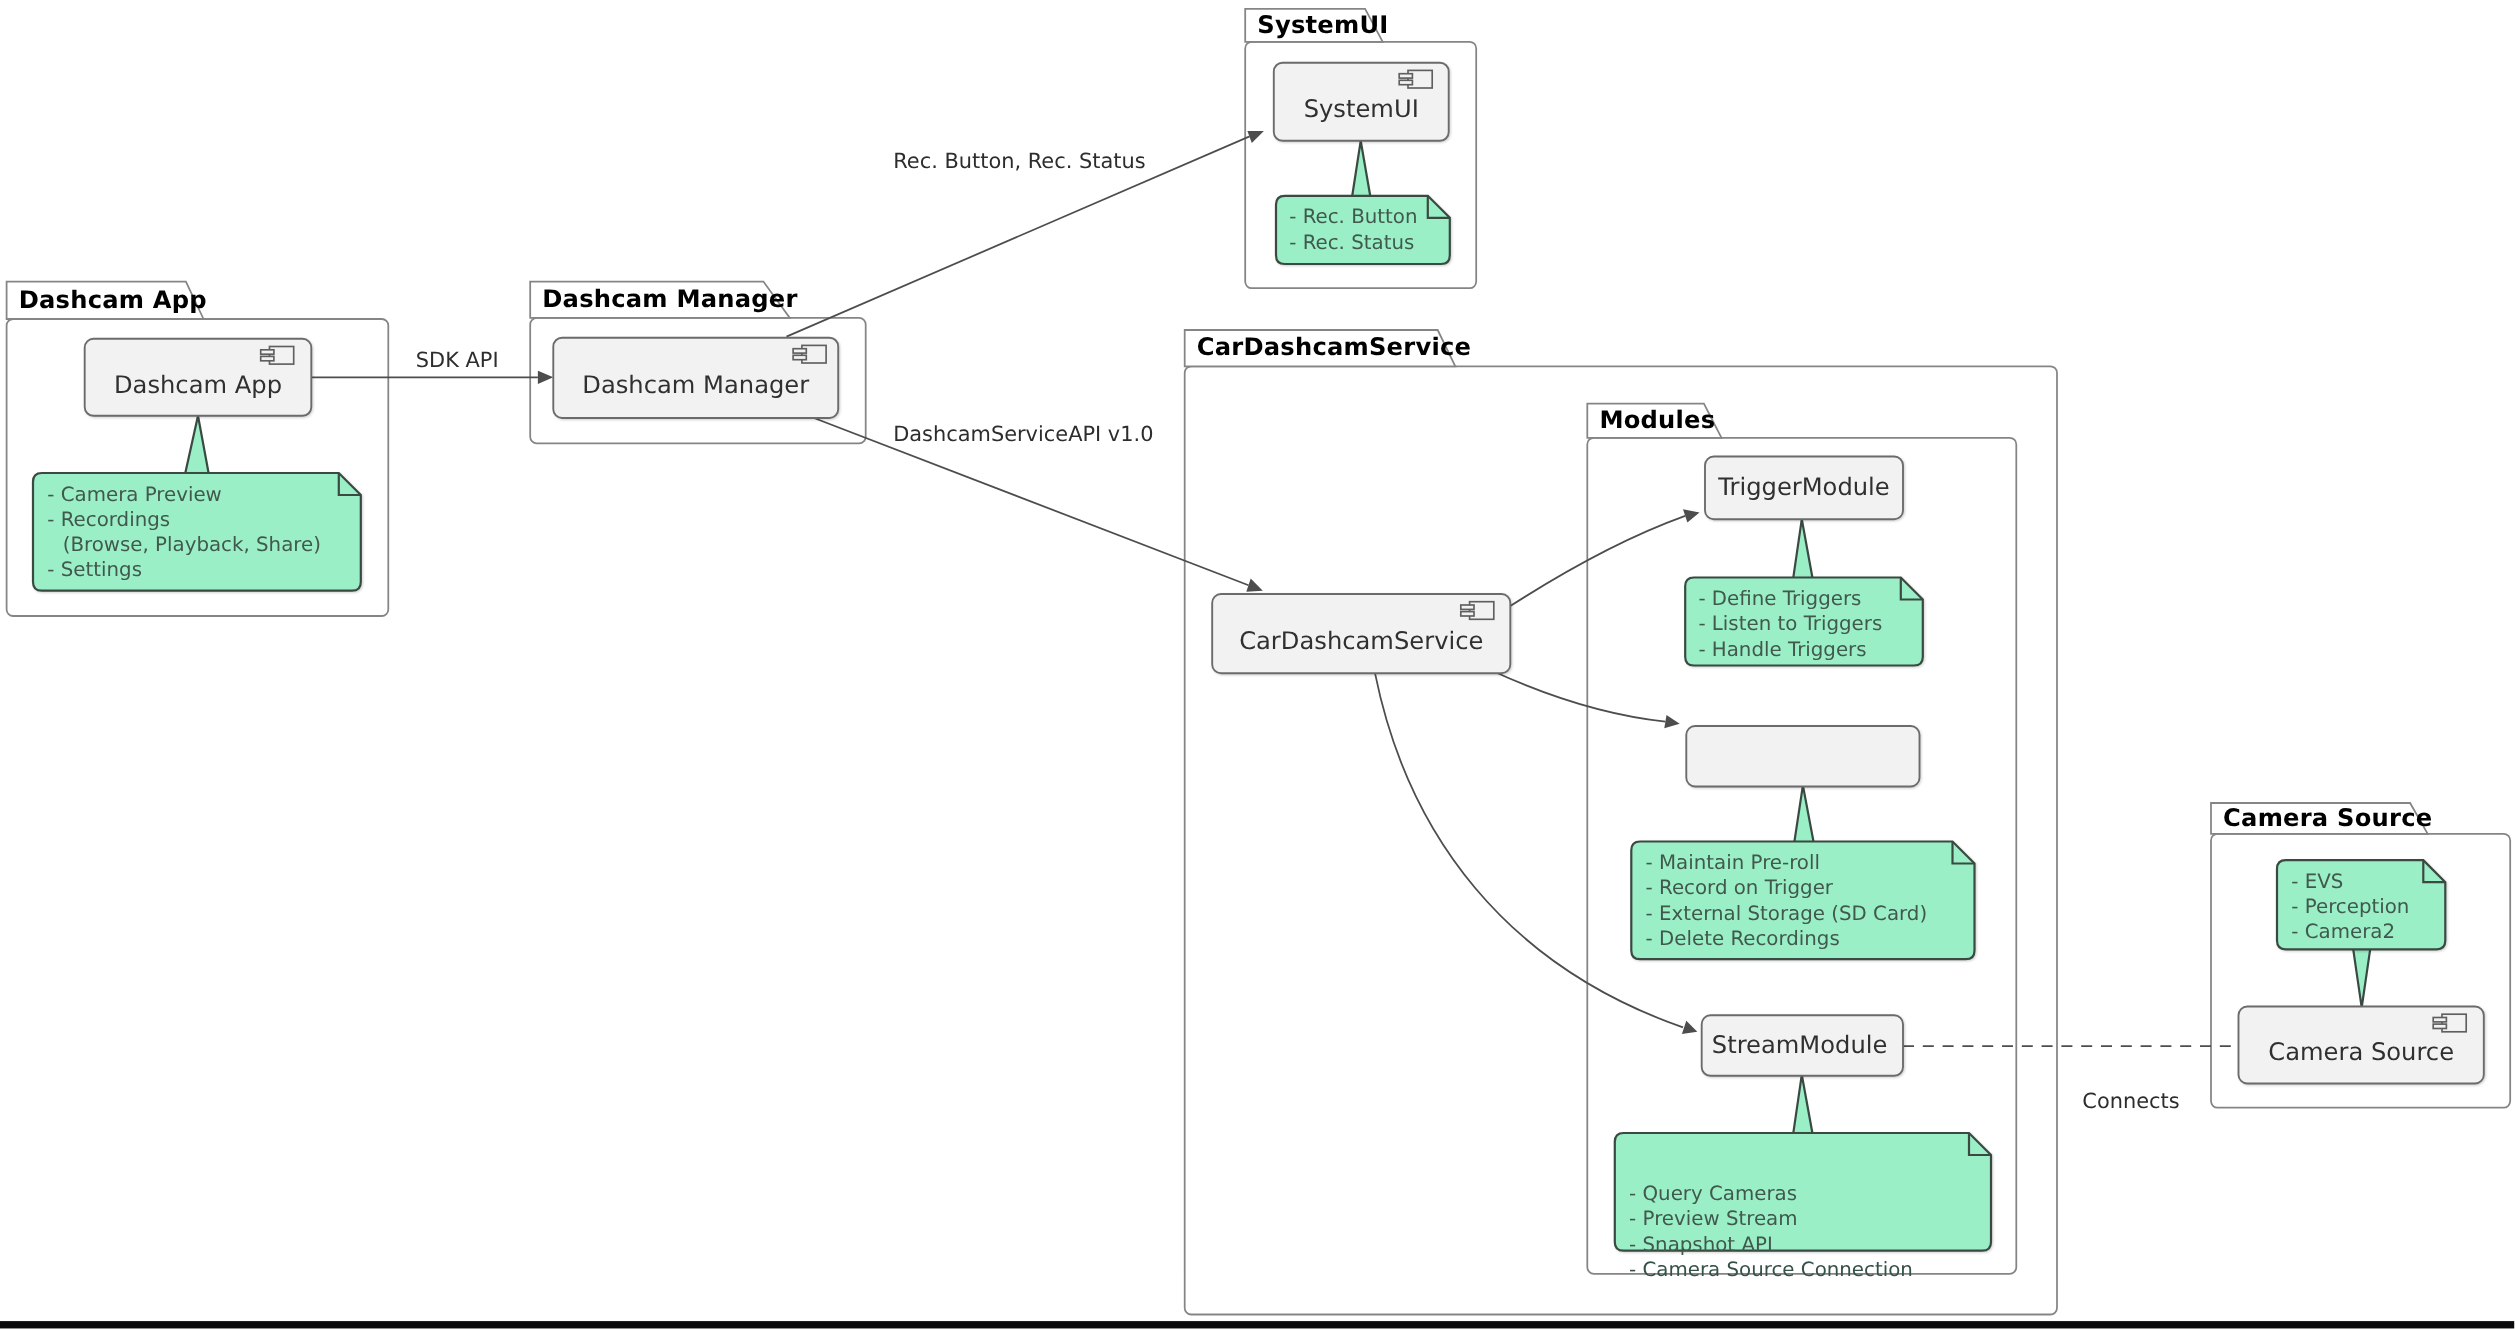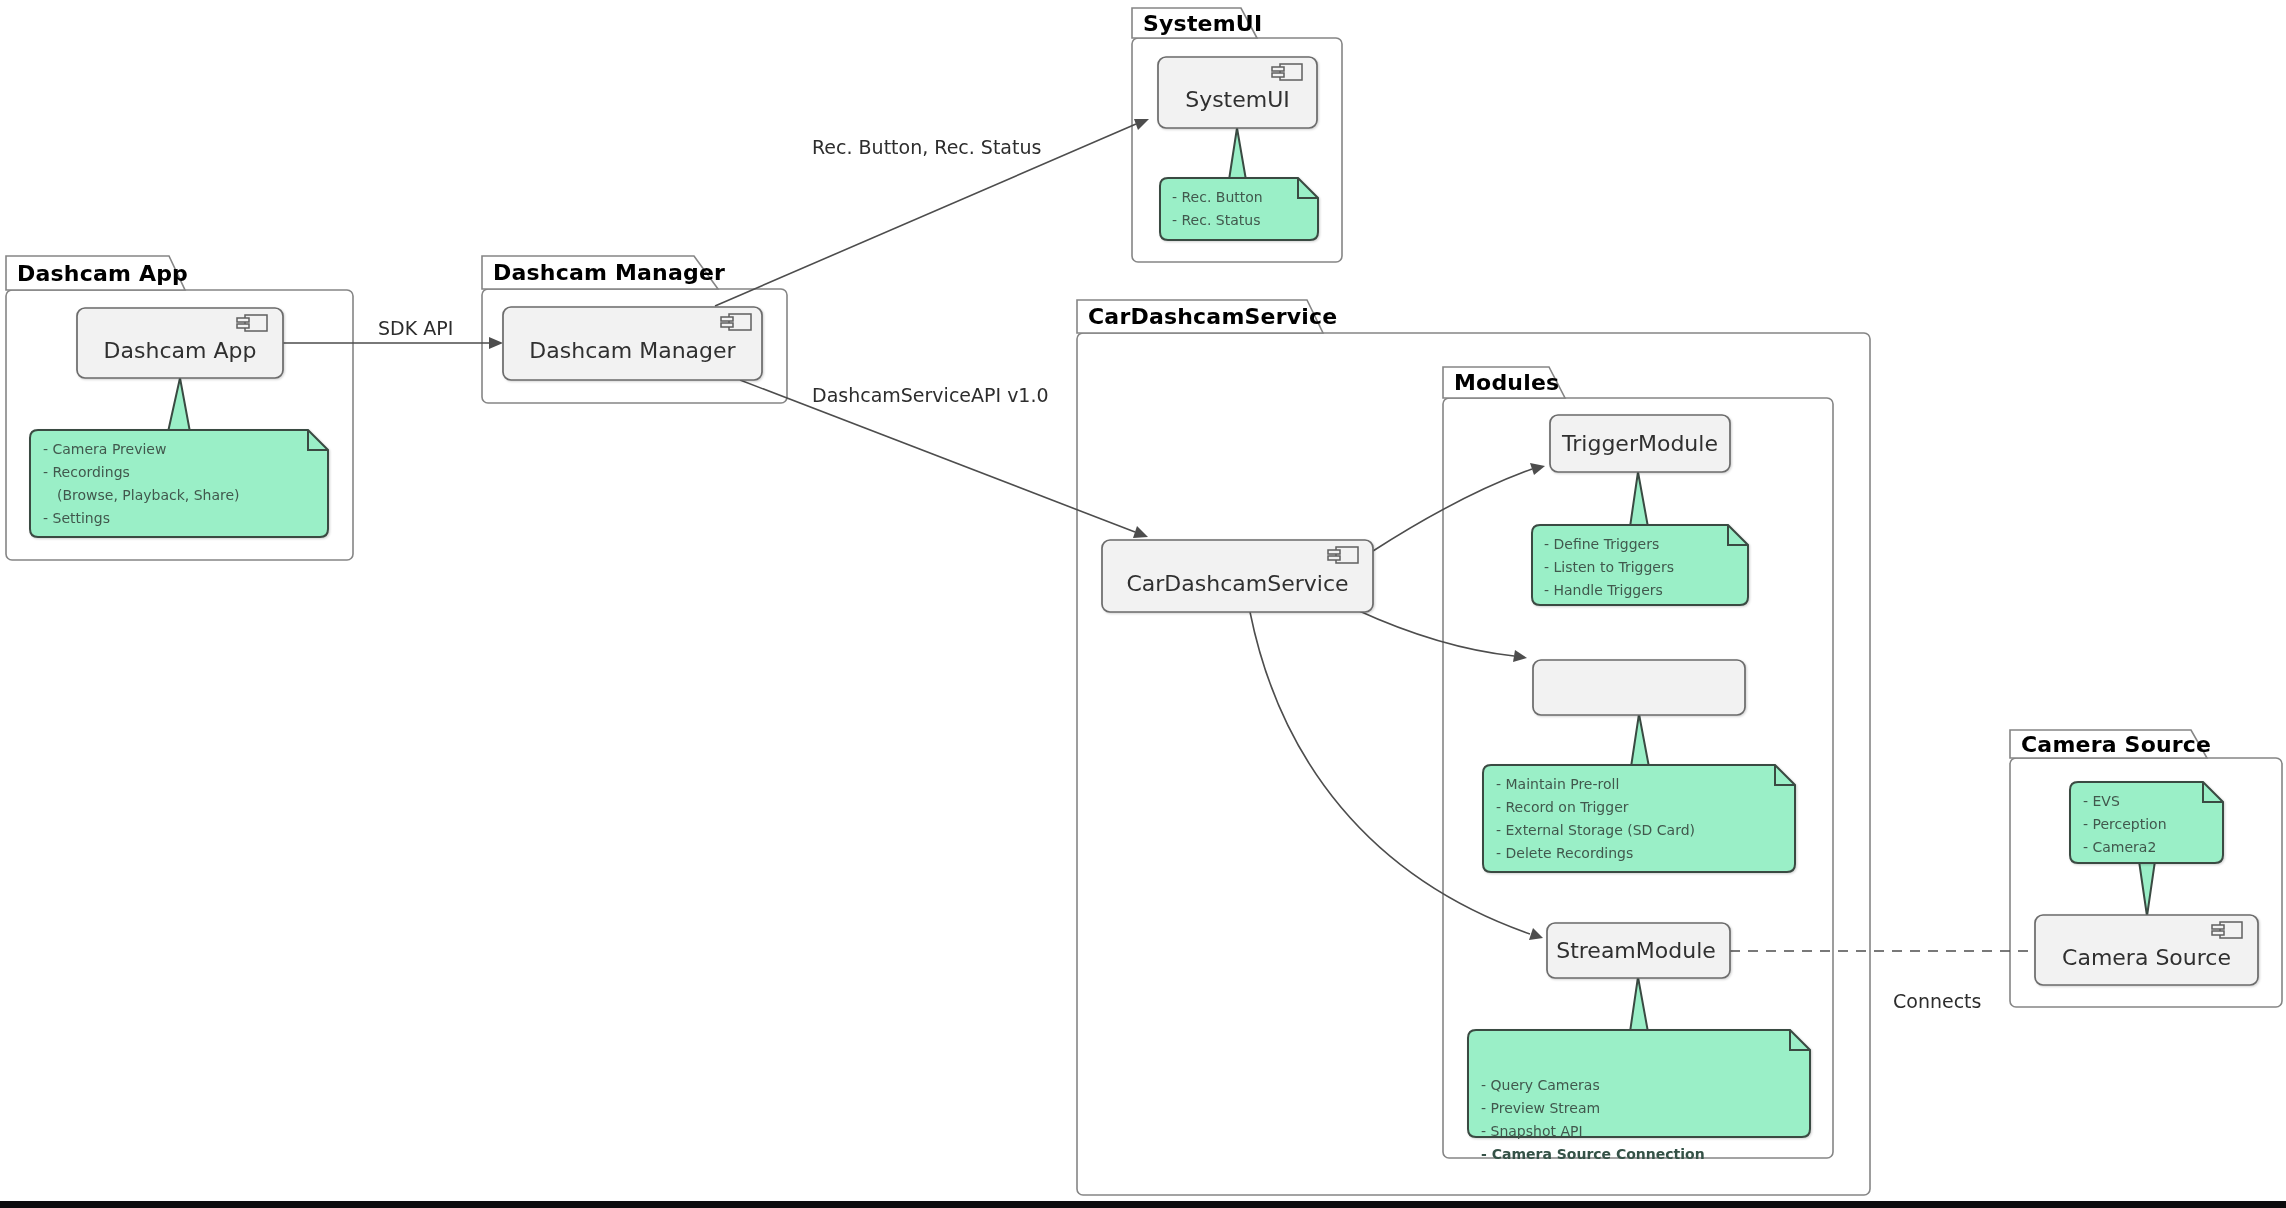--- a/index.html
+++ b/index.html
@@ -17,25 +17,25 @@
     padding-left:11px;box-sizing:border-box;
     font-weight:bold;font-size:22px;color:#000000;letter-spacing:0.2px;
     white-space:nowrap;
   }
   .comp-label{
     position:absolute;display:flex;align-items:center;justify-content:center;
     font-size:22px;color:#303030;white-space:nowrap;box-sizing:border-box;
   }
   .comp-label.iconic{padding-top:14px;}
   .note-text{
-    position:absolute;font-size:14px;line-height:23px;color:#41584D;
+    position:absolute;font-size:18px;line-height:23px;color:#41584D;
     white-space:nowrap;
   }
   .note-text .indent{padding-left:14px;}
-  .note-text .bold{font-weight:bold;color:#355247;}
+  .note-text .bold{font-weight:normal;color:#355247;}
   .edge-label{
     position:absolute;font-size:19px;color:#2d2d2d;white-space:nowrap;
   }
   .bottom-bar{
     position:absolute;left:0;top:1201px;width:2286px;height:7px;background:#0b0b0d;
   }
   .shadow{filter:drop-shadow(1.5px 1.5px 1px rgba(0,0,0,0.18));}
 </style>
 </head>
 <body>

